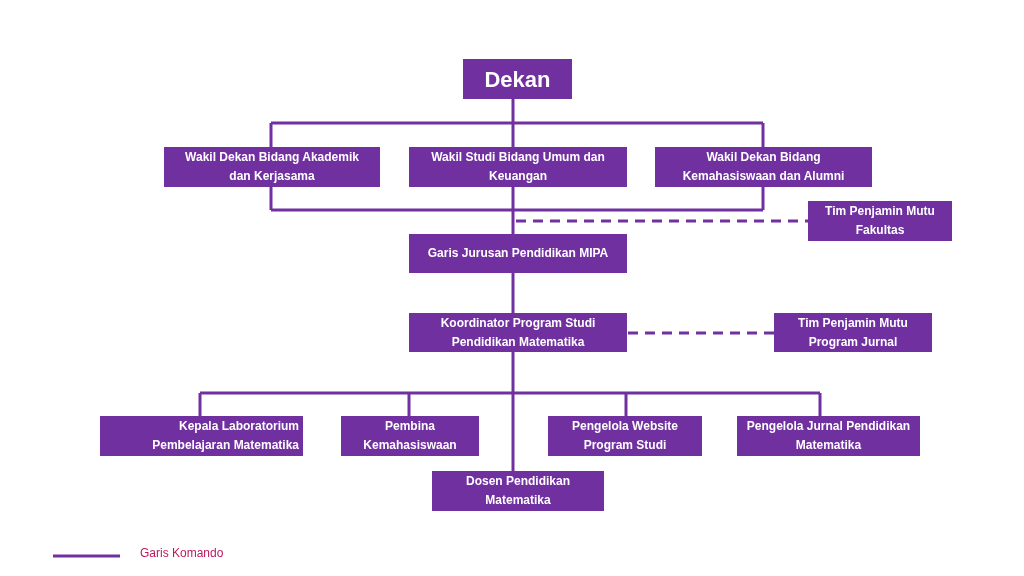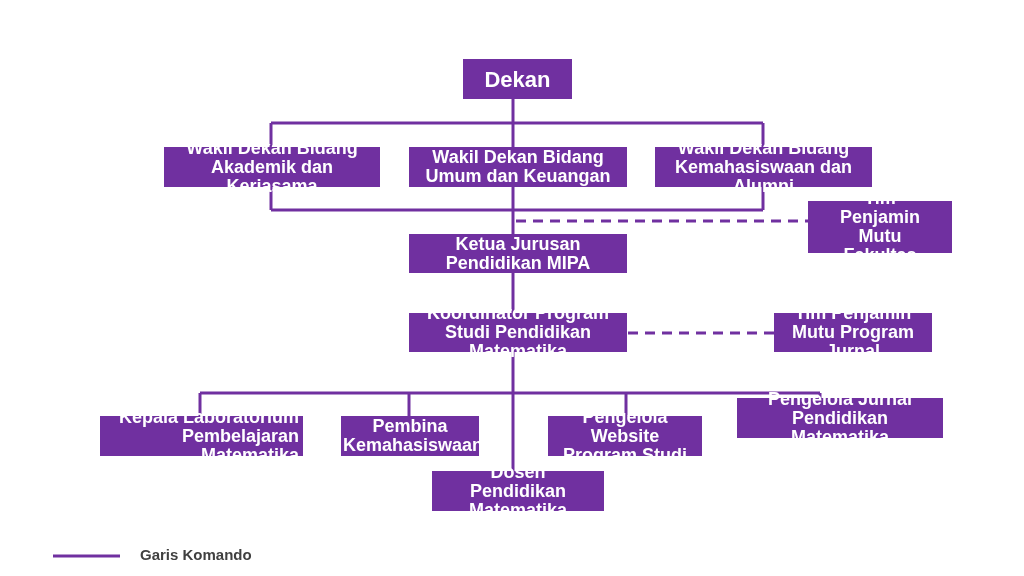--- a/index.html
+++ b/index.html
@@ -1,22 +1,22 @@
 <!DOCTYPE html>
 <html><head>
   <meta charset="utf-8">
   <style>
     html, body { margin: 0; padding: 0; background: #ffffff; }
     body { width: 1024px; height: 576px; position: relative; overflow: hidden; font-family: "Liberation Sans", "DejaVu Sans", sans-serif; }
     #stage { position: absolute; left: 0; top: 0; width: 1024px; height: 576px; margin-top: 39px; }
     svg.lines { position: absolute; left: 0; top: 0; width: 1024px; height: 576px; }
-    .box { position: absolute; background: #7030a0; color: #ffffff; font-weight: bold; font-size: 18px; line-height: 19px; text-align: center; display: flex; align-items: center; justify-content: center; box-sizing: border-box; padding: 0 4px; }
+    .box { position: absolute; background: #7030a0; color: #ffffff; font-weight: bold; font-size: 12px; line-height: 19px; text-align: center; display: flex; align-items: center; justify-content: center; box-sizing: border-box; padding: 0 4px; }
     .box .t { display: block; }
     .box.big { font-size: 22px; }
-    .legend-text { position: absolute; font-weight: bold; font-size: 15px; color: #404040; }
+    .legend-text { position: absolute; font-weight: normal; font-size: 12px; color: #be185d; }
   </style>
 </head>
 <body>
 
 <div id="stage">
   <svg class="lines" viewBox="0 0 1024 576">
     <g stroke="#7030a0" stroke-width="3" fill="none">
 
       <line x1="513" y1="60" x2="513" y2="84"></line>
       <line x1="271" y1="84" x2="763" y2="84"></line>
@@ -48,52 +48,52 @@
   </svg>
 
   <div class="box big" style="left:463px;top:20px;width:109px;height:40px;">
     <span class="t">Dekan</span>
   </div>
 
   <div class="box" style="left:164px;top:108px;width:216px;height:40px;">
     <span class="t" style="width:190px;">Wakil Dekan Bidang Akademik dan Kerjasama</span>
   </div>
   <div class="box" style="left:409px;top:108px;width:218px;height:40px;">
-    <span class="t" style="width:205px;">Wakil Dekan Bidang Umum dan Keuangan</span>
+    <span class="t" style="width:205px;">Wakil Studi Bidang Umum dan Keuangan</span>
   </div>
   <div class="box" style="left:655px;top:108px;width:217px;height:40px;">
     <span class="t" style="width:215px;">Wakil Dekan Bidang Kemahasiswaan dan Alumni</span>
   </div>
 
-  <div class="box" style="left:808px;top:162px;width:144px;height:52px;">
+  <div class="box" style="left:808px;top:162px;width:144px;height:40px;">
     <span class="t" style="width:110px;">Tim Penjamin Mutu Fakultas</span>
   </div>
 
   <div class="box" style="left:409px;top:195px;width:218px;height:39px;">
-    <span class="t" style="width:200px;">Ketua Jurusan Pendidikan MIPA</span>
+    <span class="t" style="width:200px;">Garis Jurusan Pendidikan MIPA</span>
   </div>
 
   <div class="box" style="left:409px;top:274px;width:218px;height:39px;">
     <span class="t" style="width:200px;">Koordinator Program Studi Pendidikan Matematika</span>
   </div>
 
   <div class="box" style="left:774px;top:274px;width:158px;height:39px;">
     <span class="t" style="width:150px;">Tim Penjamin Mutu Program Jurnal</span>
   </div>
 
   <div class="box" style="left:100px;top:377px;width:203px;height:40px;text-align:right;">
     <span class="t" style="width:200px;">Kepala Laboratorium Pembelajaran Matematika</span>
   </div>
   <div class="box" style="left:341px;top:377px;width:138px;height:40px;">
     <span class="t" style="width:134px;">Pembina Kemahasiswaan</span>
   </div>
   <div class="box" style="left:548px;top:377px;width:154px;height:40px;">
     <span class="t" style="width:140px;">Pengelola Website Program Studi</span>
   </div>
-  <div class="box" style="left:737px;top:359px;width:206px;height:40px;">
+  <div class="box" style="left:737px;top:377px;width:183px;height:40px;">
     <span class="t" style="width:180px;">Pengelola Jurnal Pendidikan Matematika</span>
   </div>
 
   <div class="box" style="left:432px;top:432px;width:172px;height:40px;">
     <span class="t" style="width:140px;">Dosen Pendidikan Matematika</span>
   </div>
 
   <div class="legend-text" style="left:140px;top:507px;">Garis Komando</div>
   <div class="legend-text" style="left:140px;top:541px;">Garis Pengelola</div>
 </div>

